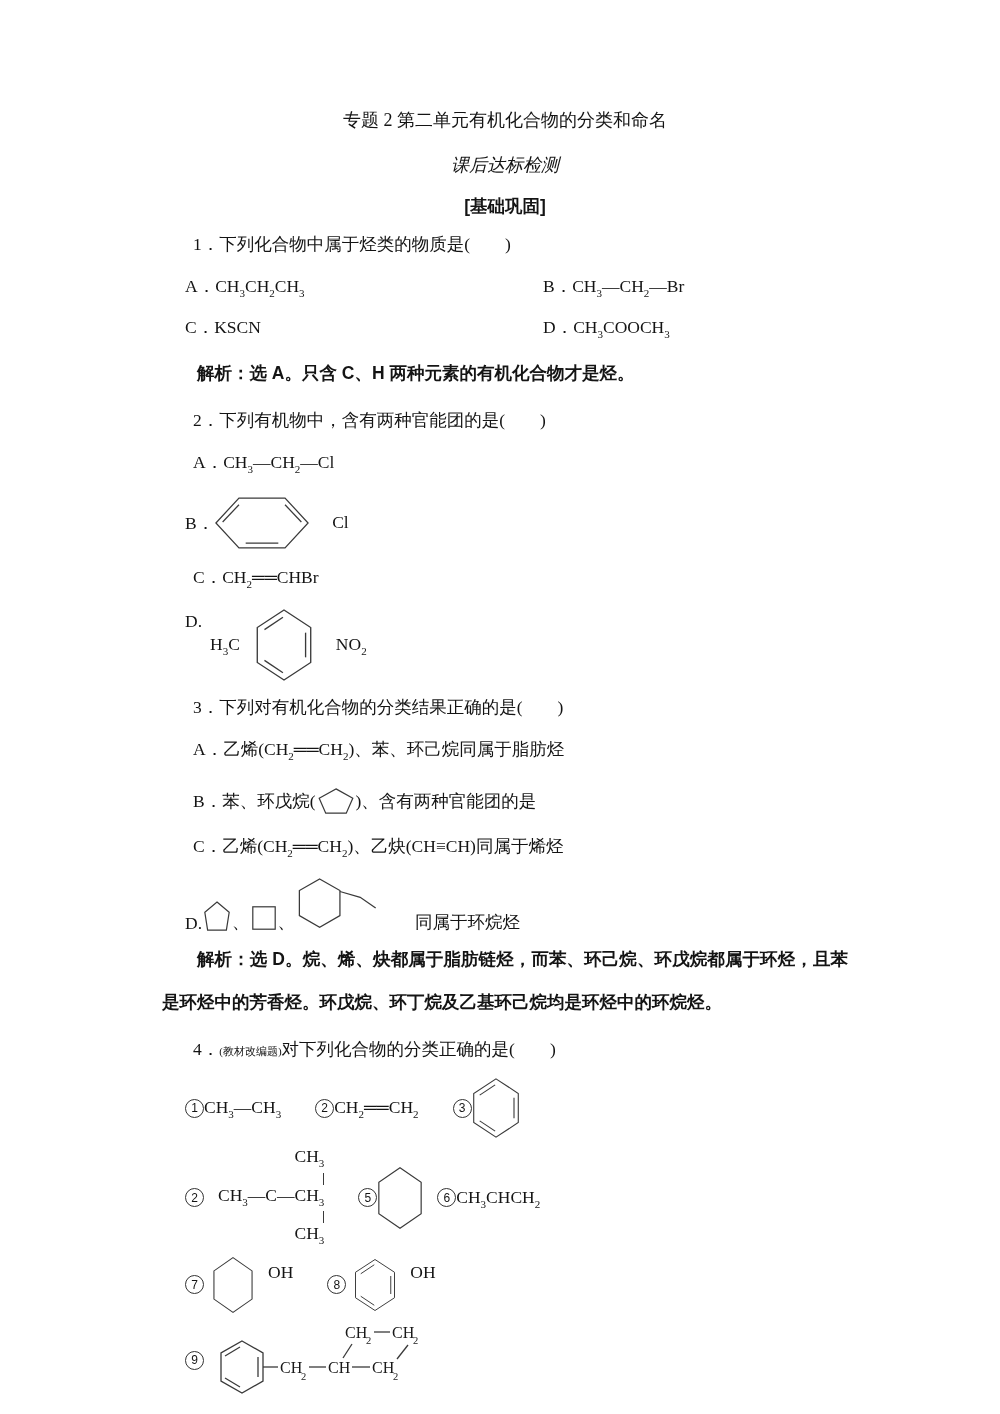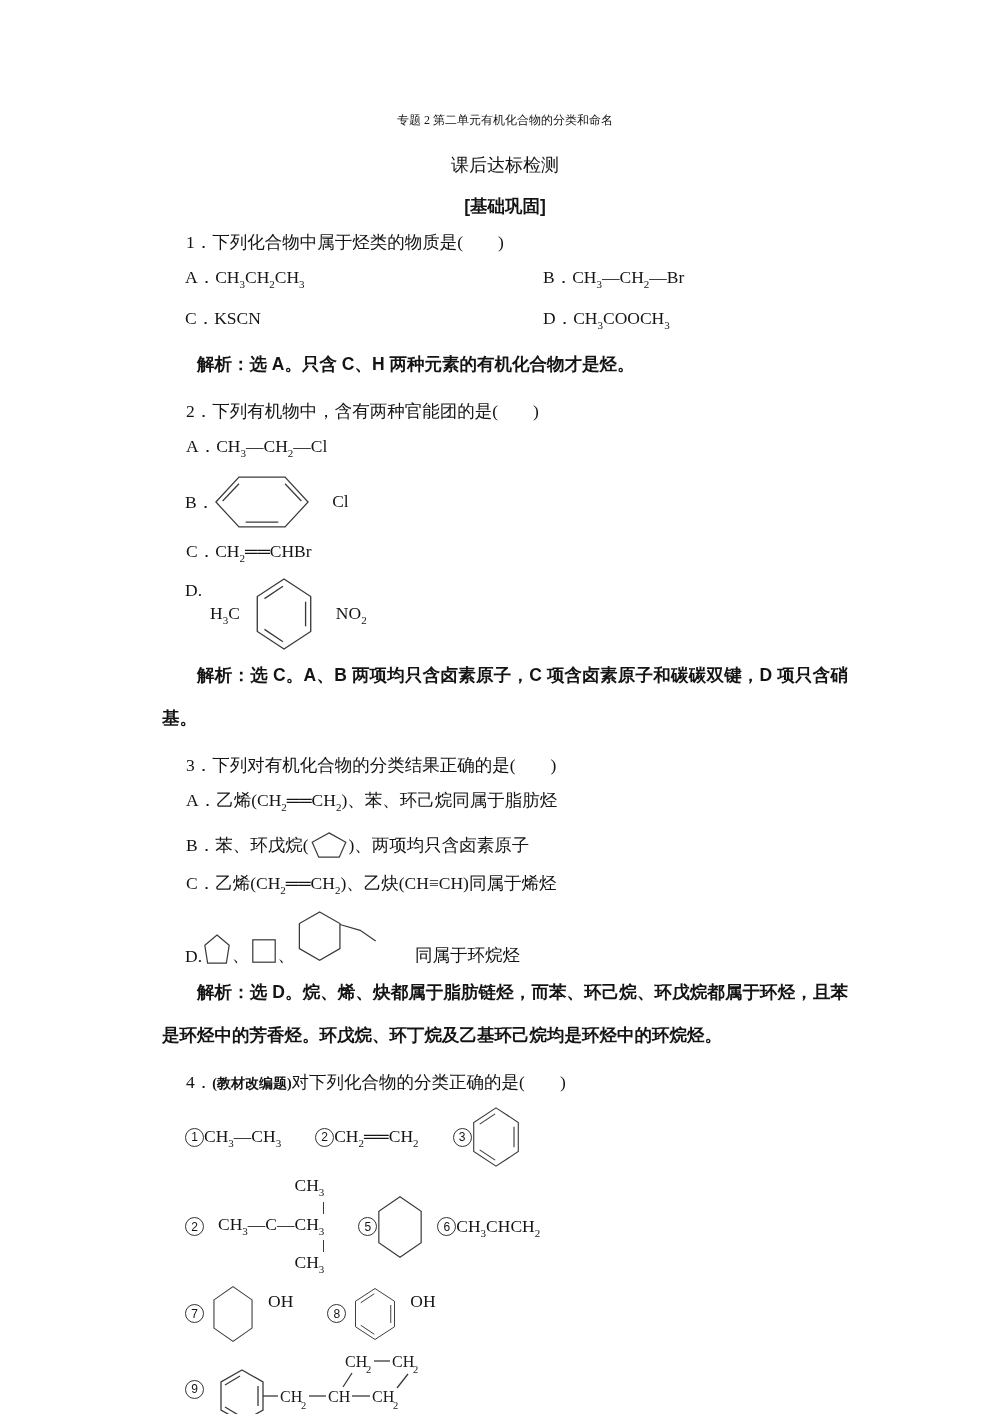--- a/index.html
+++ b/index.html
@@ -3,42 +3,42 @@
 <meta charset="utf-8">
 <style>
   html,body{margin:0;padding:0;background:#888;}
   .page{
     position:relative;width:1000px;height:1414px;margin:0 auto;background:#fff;
     font-family:"Liberation Serif","DejaVu Serif",serif;font-size:17.5px;color:#141414;
     overflow:hidden;
   }
   .content{padding:108px 140px 0 150px;}
   .centered{text-align:center;}
-  .doc-title{font-size:12px;line-height:25px;margin:0 0 20px;}
-  .doc-subtitle{font-size:18px;line-height:25px;margin:0 0 16px;}
+  .doc-title{font-size:18px;line-height:25px;margin:0 0 20px;}
+  .doc-subtitle{font-size:18px;line-height:25px;margin:0 0 16px;font-style:italic;}
   .section-tag{font-family:"Liberation Sans","DejaVu Sans",sans-serif;font-weight:bold;
     font-size:17.5px;line-height:25px;margin:4px 0 6px;}
-  .line{line-height:34px;margin:1px;padding-left:35px;}
+  .line{line-height:34px;margin:8px;padding-left:35px;}
   .opt2col{display:grid;grid-template-columns:358px 1fr;padding-left:35px;}
   .opt2col .cell{line-height:34px;}
   .analysis{font-family:"Liberation Sans","DejaVu Sans",sans-serif;font-weight:bold;
     line-height:43px;text-indent:35px;margin:2px 12px 8px;text-align:justify;}
   .fig-row{display:flex;align-items:center;padding-left:35px;margin:3px 0;}
   .fig-row .lbl{line-height:22px;}
   .ring-svg{display:block;}
   .struct{stroke:#3a3a3a;stroke-width:1.3;fill:none;}
   .svgtxt{font-family:"Liberation Serif","DejaVu Serif",serif;fill:#1a1a1a;}
   sub{font-size:11px;}
   .circ{display:inline-flex;width:17px;height:17px;border:1px solid #333;border-radius:50%;
     align-items:center;justify-content:center;font-size:12px;flex:0 0 auto;
     font-family:"Liberation Sans","DejaVu Sans",sans-serif;}
   .inline-fig{display:inline-block;vertical-align:middle;margin:0 1px 3px;}
   .np{display:inline-flex;flex-direction:column;align-items:flex-end;line-height:20px;}
   .vbond{width:1px;height:12px;background:#3a3a3a;}
-  .tag-bold{font-weight:bold;font-size:14px;}
+  .tag-bold{font-weight:normal;font-size:11px;}
   .gap8{width:8px;flex:0 0 auto;}
   .gap14{width:14px;flex:0 0 auto;}
   .gap22{width:22px;flex:0 0 auto;}
   .gap34{width:34px;flex:0 0 auto;}
   .baseline-row{display:flex;align-items:flex-end;padding-left:35px;margin:4px 0;}
 </style>
 </head>
 <body>
 
 <div class="page">
@@ -84,30 +84,29 @@
         <g class="struct">
           <polygon points="28,2 54,19 54,53 28,70 2,53 2,19"></polygon>
           <line x1="49" y1="24" x2="49" y2="48"></line>
           <line x1="27" y1="63" x2="9" y2="51"></line>
           <line x1="9" y1="21" x2="27" y2="9"></line>
         </g>
       </svg>
       <span class="gap22"></span>
       <span>NO<sub>2</sub></span>
     </div>
-    <p class="analysis">解析：选 C。A、B 两项均只含卤素原子，C 项含卤素原子和碳碳双键，D 项只含硝基。</p>
 
     <p class="line">3．下列对有机化合物的分类结果正确的是(　　)</p>
     <p class="line">A．乙烯(CH<sub>2</sub>══CH<sub>2</sub>)、苯、环己烷同属于脂肪烃</p>
     <p class="line" style="line-height:40px;">
       <span>B．苯、环戊烷(</span><svg class="inline-fig" width="38" height="28" viewBox="0 0 40 30">
           <g class="struct">
             <polygon points="20,2 38,12 31,28 9,28 2,12"></polygon>
           </g>
-        </svg><span>)、两项均只含卤素原子</span>
+        </svg><span>)、含有两种官能团的是</span>
     </p>
     <p class="line">C．乙烯(CH<sub>2</sub>══CH<sub>2</sub>)、乙炔(CH≡CH)同属于烯烃</p>
     <div class="baseline-row">
       <span>D.</span>
       <svg width="30" height="34" viewBox="0 0 32 36" style="margin-bottom:1px;">
           <g class="struct">
             <polygon points="16,3 29,14 26,33 6,33 3,14"></polygon>
           </g>
         </svg>
       <span>、</span>

